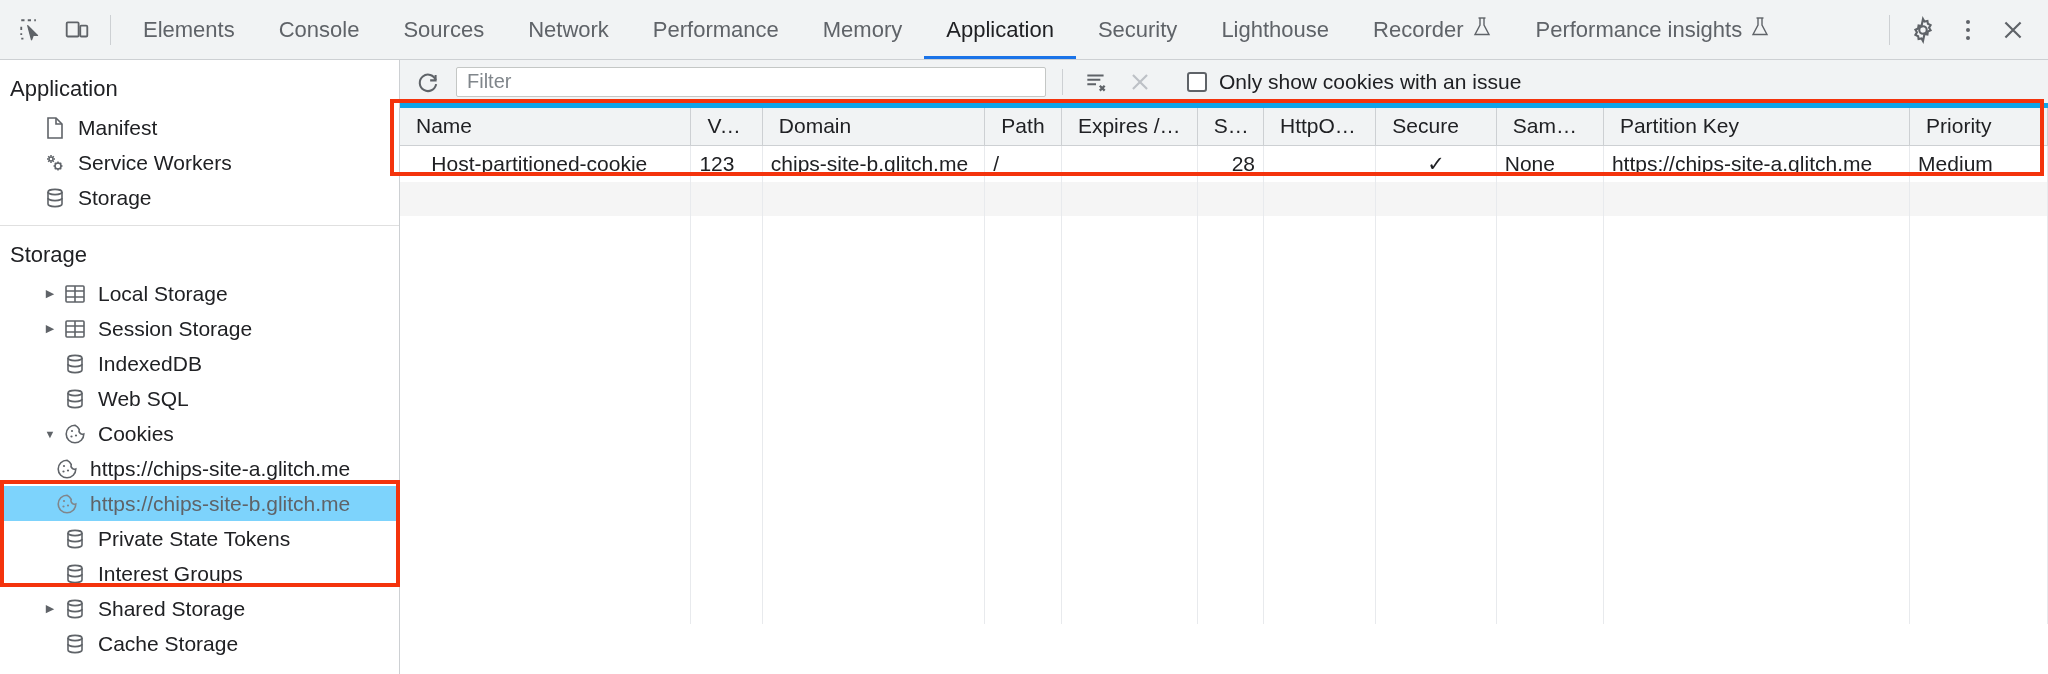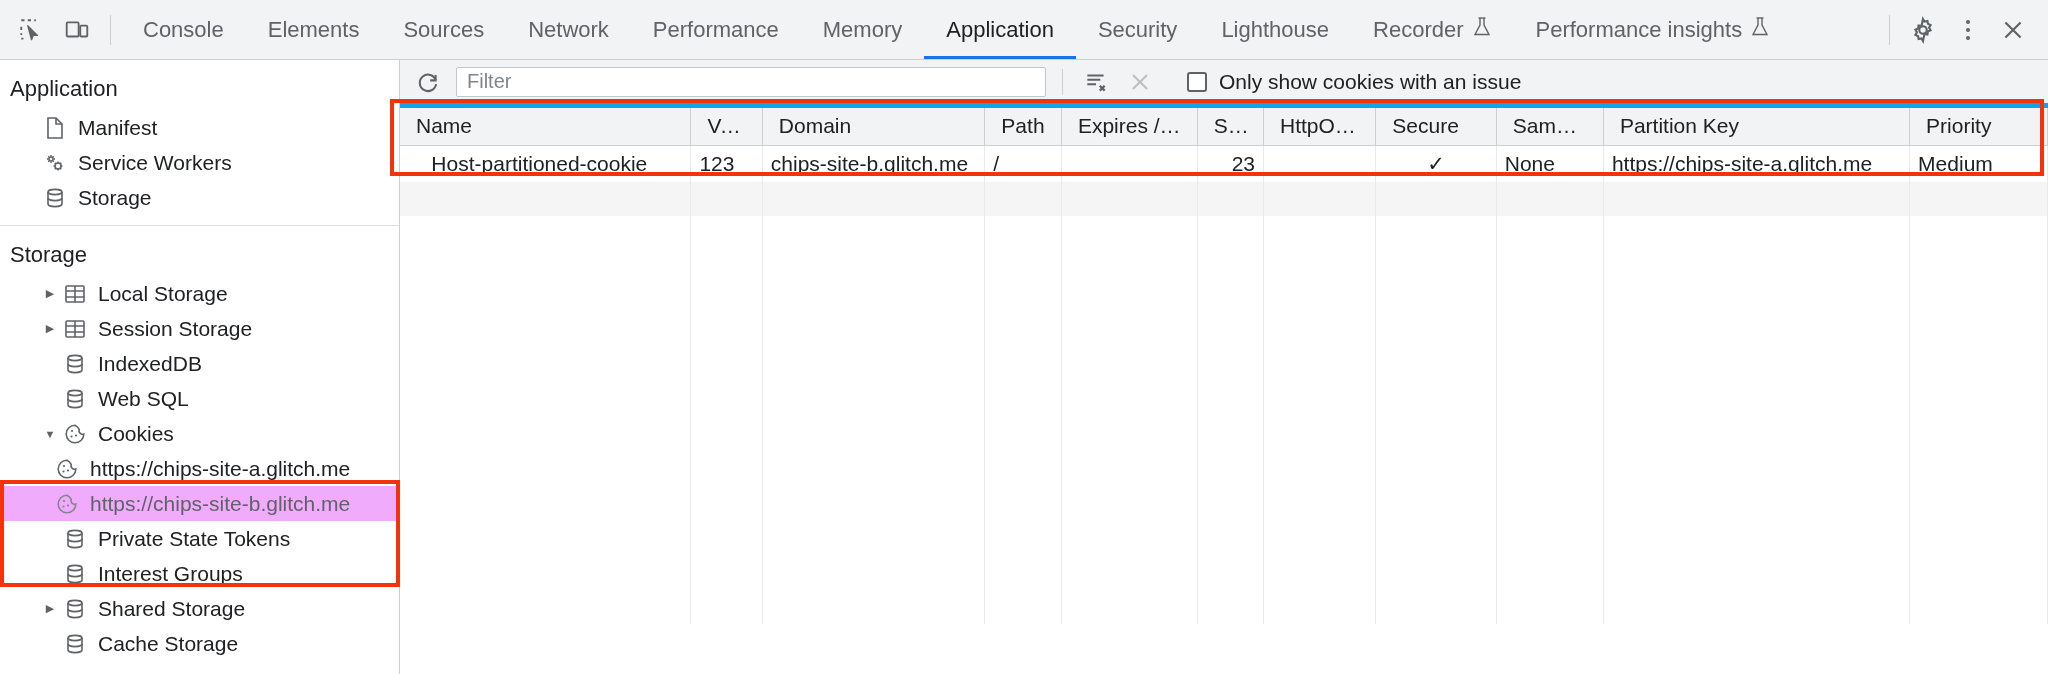--- a/index.html
+++ b/index.html
@@ -81,21 +81,21 @@
   .sb-divider {
     height: 1px; background: #e0e0e0;
     margin: 10px 0 0 0;
   }
   .row {
     display: flex; align-items: center;
     height: 35px;
     padding-left: 10px;
     white-space: nowrap;
   }
-  .row.selected { background: #f0abfc; color: #5f6368; }
+  .row.selected { background: #7dd3fc; color: #5f6368; }
   .row .tri {
     width: 20px; flex: 0 0 20px;
     display: flex; align-items: center; justify-content: center;
     color: #5f6368;
     font-size: 11px;
   }
   .row .ico {
     width: 30px; flex: 0 0 30px;
     display: flex; align-items: center; justify-content: center;
     color: #5f6368;
@@ -213,24 +213,24 @@
     <svg width="26" height="26" viewBox="0 0 24 24" fill="none" stroke="#5f6368" stroke-width="1.7">
       <rect x="2.5" y="5" width="11" height="13" rx="1"></rect>
       <rect x="15" y="8" width="6.5" height="10" rx="1"></rect>
     </svg>
   </div>
 
   <div class="tb-sep"></div>
 
   <div class="tabs">
     <div class="tab">
+      <span>Elements</span>
+    </div>
+    <div class="tab">
       <span>Console</span>
-    </div>
-    <div class="tab">
-      <span>Elements</span>
     </div>
     <div class="tab">
       <span>Sources</span>
     </div>
     <div class="tab">
       <span>Network</span>
     </div>
     <div class="tab">
       <span>Performance</span>
     </div>
@@ -531,21 +531,21 @@
             <th>Priority</th>
           </tr>
         </thead>
         <tbody>
           <tr>
             <td class="name-cell">__Host-partitioned-cookie</td>
             <td>123</td>
             <td>chips-site-b.glitch.me</td>
             <td>/</td>
             <td></td>
-            <td class="num">23</td>
+            <td class="num">28</td>
             <td></td>
             <td class="center">✓</td>
             <td>None</td>
             <td>https://chips-site-a.glitch.me</td>
             <td>Medium</td>
           </tr>
           <tr class="empty-row">
             <td></td>
               <td></td>
               <td></td>

